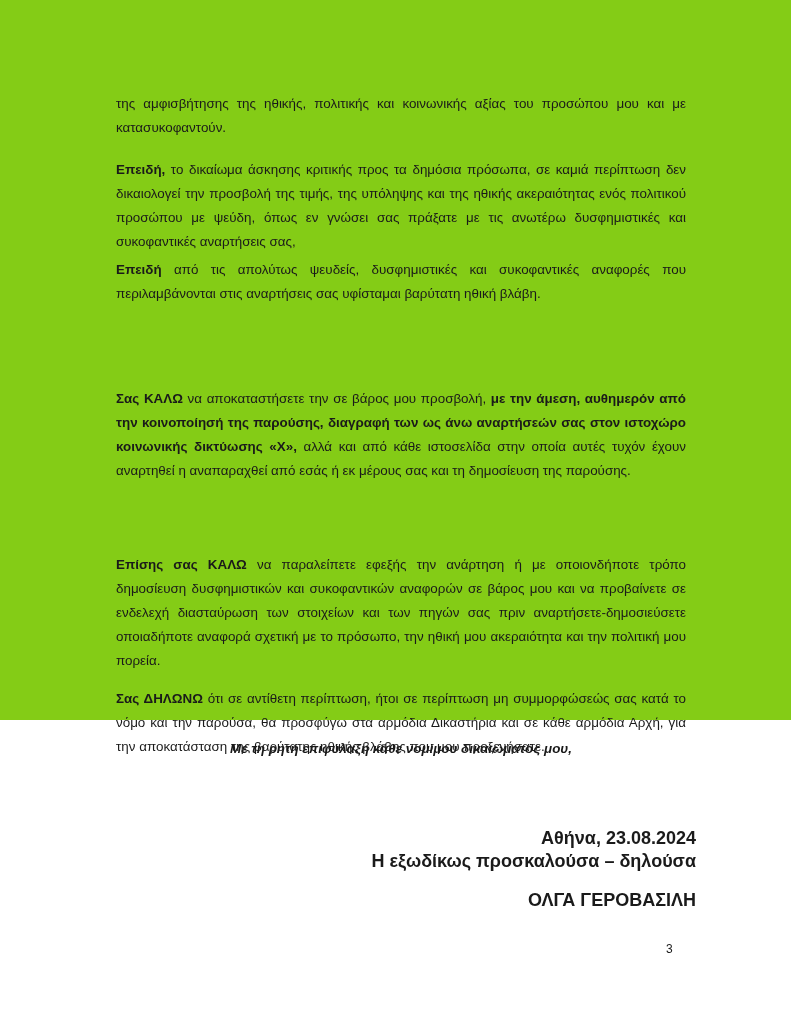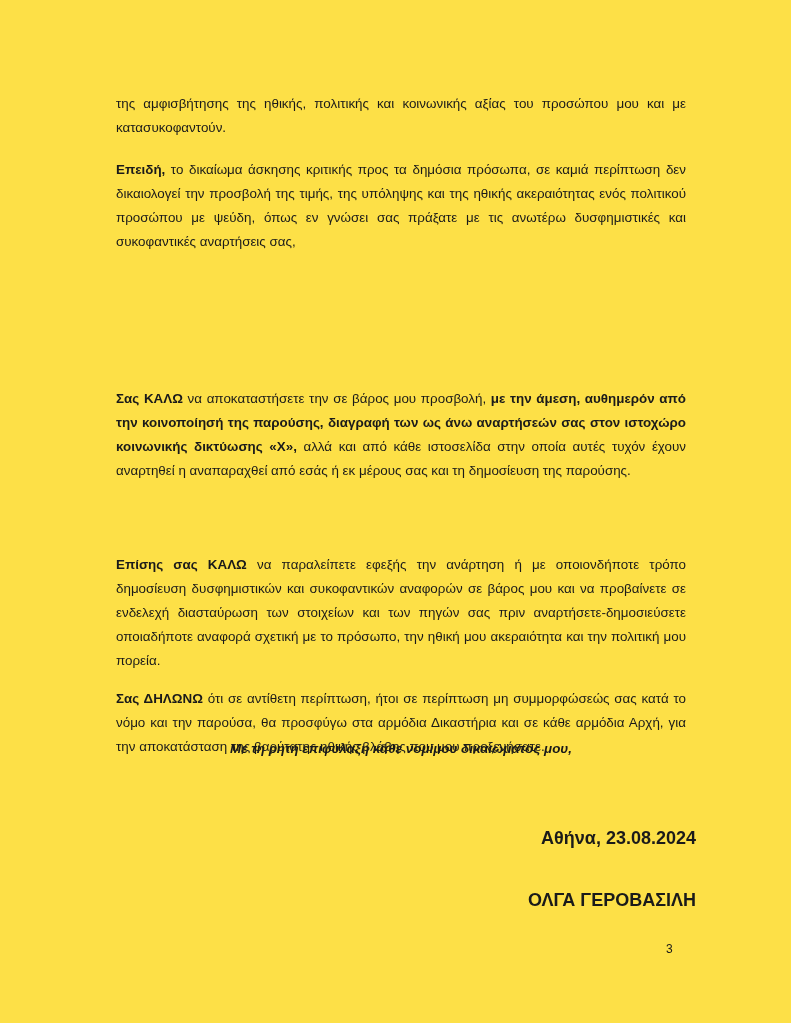--- a/index.html
+++ b/index.html
@@ -1,21 +1,21 @@
 <!DOCTYPE html>
 <html><head>
   <meta charset="utf-8">
   <style>
     html, body { margin: 0; padding: 0; background: #ffffff; }
     body {
       width: 791px; height: 1023px; position: relative; overflow: hidden;
       font-family: "Liberation Sans", sans-serif;
       color: #1a1a1a;
     }
-    .page { position: absolute; left: 0; top: 0; width: 791px; height: 1023px; background: #fde047; }
+    .page { position: absolute; left: 0; top: 0; width: 791px; height: 720px; background: #84cc16; }
     .p {
       position: absolute; left: 116px; width: 570px;
       font-size: 13.4px; line-height: 24px; text-align: justify;
     }
     .p b { font-weight: bold; }
     .center { text-align: center; }
     .bi { font-weight: bold; font-style: italic; }
     .sig { position: absolute; right: 95px; font-size: 18px; font-weight: bold; text-align: right; }
     .pagenum { position: absolute; left: 666px; top: 942px; font-size: 12px; }
   </style>
@@ -25,34 +25,38 @@
 <div class="page">
 
   <div class="p" style="top:92px;">
     <span>της αμφισβήτησης της ηθικής, πολιτικής και κοινωνικής αξίας του προσώπου μου και με κατασυκοφαντούν.</span>
   </div>
 
   <div class="p" style="top:158px;">
     <b>Επειδή,</b><span> το δικαίωμα άσκησης κριτικής προς τα δημόσια πρόσωπα, σε καμιά περίπτωση δεν δικαιολογεί την προσβολή της τιμής, της υπόληψης και της ηθικής ακεραιότητας ενός πολιτικού προσώπου με ψεύδη, όπως εν γνώσει σας πράξατε με τις ανωτέρω δυσφημιστικές και συκοφαντικές αναρτήσεις σας,</span>
   </div>
 
+  <div class="p" style="top:258px;">
+    <b>Επειδή</b><span> από τις απολύτως ψευδείς, δυσφημιστικές και συκοφαντικές αναφορές που περιλαμβάνονται στις αναρτήσεις σας υφίσταμαι βαρύτατη ηθική βλάβη.</span>
+  </div>
 
 
   <div class="p" style="top:387px;">
     <b>Σας ΚΑΛΩ</b><span> να αποκαταστήσετε την σε βάρος μου προσβολή, </span><b>με την άμεση, αυθημερόν από την κοινοποίησή της παρούσης, διαγραφή των ως άνω αναρτήσεών σας στον ιστοχώρο κοινωνικής δικτύωσης «Χ»,</b><span>  αλλά και από κάθε ιστοσελίδα στην οποία αυτές τυχόν έχουν αναρτηθεί η αναπαραχθεί από εσάς ή εκ μέρους σας και τη δημοσίευση της παρούσης.</span>
   </div>
 
   <div class="p" style="top:517px;margin-top:36px;">
     <b>Επίσης σας ΚΑΛΩ</b><span> να παραλείπετε εφεξής την ανάρτηση ή με οποιονδήποτε τρόπο δημοσίευση δυσφημιστικών και συκοφαντικών αναφορών σε βάρος μου και να προβαίνετε σε ενδελεχή διασταύρωση των στοιχείων και των πηγών σας πριν αναρτήσετε-δημοσιεύσετε  οποιαδήποτε αναφορά σχετική με το πρόσωπο, την ηθική μου ακεραιότητα και την πολιτική μου πορεία.</span>
   </div>
 
   <div class="p" style="top:687px;">
     <b>Σας ΔΗΛΩΝΩ</b><span> ότι σε αντίθετη περίπτωση, ήτοι σε περίπτωση μη συμμορφώσεώς σας κατά το νόμο και την παρούσα,  θα προσφύγω στα αρμόδια Δικαστήρια και σε κάθε αρμόδια Αρχή, για την αποκατάσταση της βαρύτατης ηθικής βλάβης που μου προξενήσατε.</span>
   </div>
 
   <div class="p center bi" style="top:737px;">Με τη ρητή  επιφύλαξη κάθε νομίμου δικαιώματός μου,</div>
 
 
   <div class="sig" style="top:828px;">Αθήνα, 23.08.2024</div>
+  <div class="sig" style="top:851px;">Η εξωδίκως προσκαλούσα – δηλούσα</div>
   <div class="sig" style="top:890px;text-align:right;">ΟΛΓΑ ΓΕΡΟΒΑΣΙΛΗ</div>
 
   <div class="pagenum">3</div>
 </div>
 
 </body></html>

